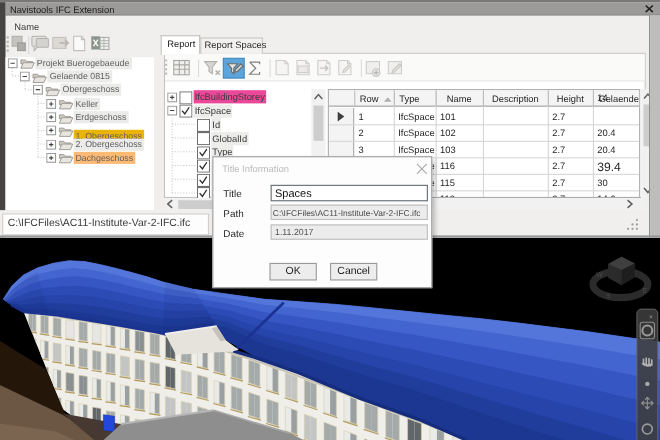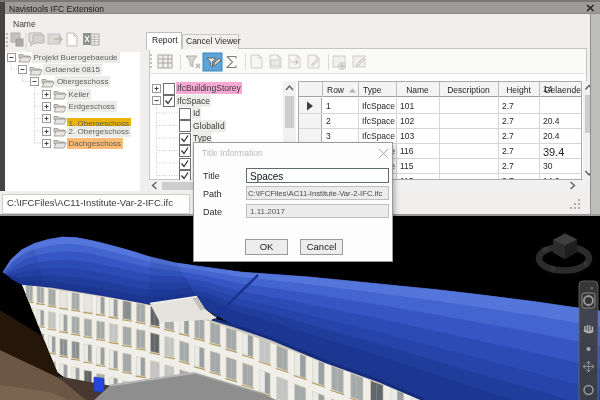--- a/index.html
+++ b/index.html
@@ -530,21 +530,21 @@
 <svg class="abs" style="left:52.599999999999994px;top:138.4px" width="14" height="11">
     <path d="M1,2.5 l4,0 1.5,1.5 5,0 0,2 -10.5,0 z" fill="#cfccc2" stroke="#969390" stroke-width="0.8"></path>
     <path d="M1,10 l2.2,-5 l10,0 -2.2,5 z" fill="#e8e5de" stroke="#969390" stroke-width="0.8"></path>
   </svg>
 <div class="abs txt" style="left:66.6px;top:137.9px;font-size:8px;line-height:11px;color:#5f5f5f;background:#fdba74;padding:0 2px">Dachgeschoss</div>
 <div class="abs" style="left:147px;top:31px;width:443px;height:161px;background:#f0efee"></div>
 <div class="abs" style="left:149px;top:48px;width:438px;height:132px;background:#fff;border:1px solid #c6c4c2"></div>
 <div class="abs" style="left:146px;top:31.5px;width:36px;height:18px;background:#fff;border:1px solid #c0beba;border-bottom:none"></div>
 <div class="abs txt" style="left:152px;top:34.5px;font-size:8.5px;color:#1a1a1a">Report</div>
 <div class="abs" style="left:182px;top:33.5px;width:57px;height:15px;background:#f2f1ef;border:1px solid #c9c7c3;border-bottom:none"></div>
-<div class="abs txt" style="left:186px;top:36px;font-size:8.5px;color:#2a2a2a">Cancel Viewer</div>
+<div class="abs txt" style="left:186px;top:36px;font-size:8.5px;color:#2a2a2a">Report Spaces</div>
 <div class="abs" style="left:150px;top:49px;width:436px;height:25px;background:#fafaf9;border-bottom:1px solid #e8e6e4"></div>
 <svg class="abs" style="left:148px;top:50px" width="230" height="24">
     <g fill="none">
       <line x1="3" y1="4" x2="3" y2="20" stroke="#c3c1be" stroke-width="2" stroke-dasharray="2,2"></line>
       <rect x="10" y="5" width="14" height="13" fill="#f0f0ef" stroke="#a8a6a2"></rect>
       <path d="M10,9 l14,0 M10,13 l14,0 M15,5 l0,13 M20,5 l0,13" stroke="#a8a6a2"></path>
       <line x1="32.5" y1="4" x2="32.5" y2="20" stroke="#dddbd8"></line>
       <path d="M38,6 l11,0 -4,5 0,6 -3,-2 0,-4 z" fill="#d9d7d3" stroke="#b2b0ac"></path>
       <path d="M48,14 l4,4 m0,-4 l-4,4" stroke="#b2b0ac" stroke-width="1.3"></path>
       <rect x="55" y="3" width="19" height="18" fill="#5ca4d9" stroke="#3c86ba"></rect>
@@ -583,21 +583,21 @@
     </g>
   </svg>
 <svg class="abs" style="left:152px;top:83.5px" width="10" height="10">
     <rect x="0.5" y="0.5" width="8" height="8" fill="#fff" stroke="#9a9a9a"></rect>
     <line x1="2.5" y1="4.5" x2="6.5" y2="4.5" stroke="#444"></line>
     <line x1="4.5" y1="2.5" x2="4.5" y2="6.5" stroke="#444"></line>
   </svg>
 <svg class="abs" style="left:163px;top:82.5px" width="12" height="12">
     <rect x="0.5" y="0.5" width="11" height="11" fill="#fff" stroke="#6e6e6e"></rect>
   </svg>
-<div class="abs txt" style="left:176px;top:82.0px;font-size:8.5px;line-height:12px;color:#3a3a3a;background:#f9a8d4;padding:0 1px">IfcBuildingStorey</div>
+<div class="abs txt" style="left:176px;top:82.0px;font-size:8.5px;line-height:12px;color:#3a3a3a;background:#ec4899;padding:0 1px">IfcBuildingStorey</div>
 <svg class="abs" style="left:152px;top:96.0px" width="10" height="10">
     <rect x="0.5" y="0.5" width="8" height="8" fill="#fff" stroke="#9a9a9a"></rect>
     <line x1="2.5" y1="4.5" x2="6.5" y2="4.5" stroke="#444"></line>
   </svg>
 <svg class="abs" style="left:163px;top:95.0px" width="12" height="12">
     <rect x="0.5" y="0.5" width="11" height="11" fill="#fff" stroke="#6e6e6e"></rect>
     <path d="M2.5,5.5 l2.5,3 4,-6" stroke="#2a2a2a" stroke-width="1.2" fill="none"></path>
   </svg>
 <div class="abs txt" style="left:176px;top:94.5px;font-size:8.5px;line-height:12px;color:#3a3a3a;background:#ececeb;padding:0 1px">IfcSpace</div>
 <svg class="abs" style="left:179px;top:107.5px" width="12" height="12">

